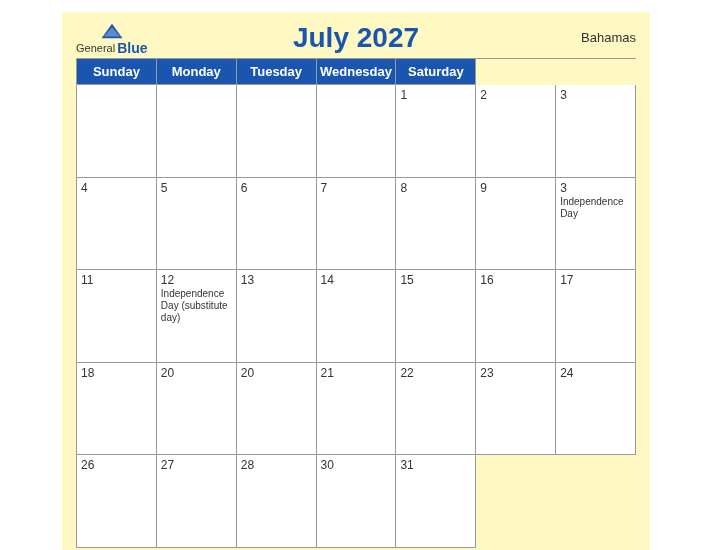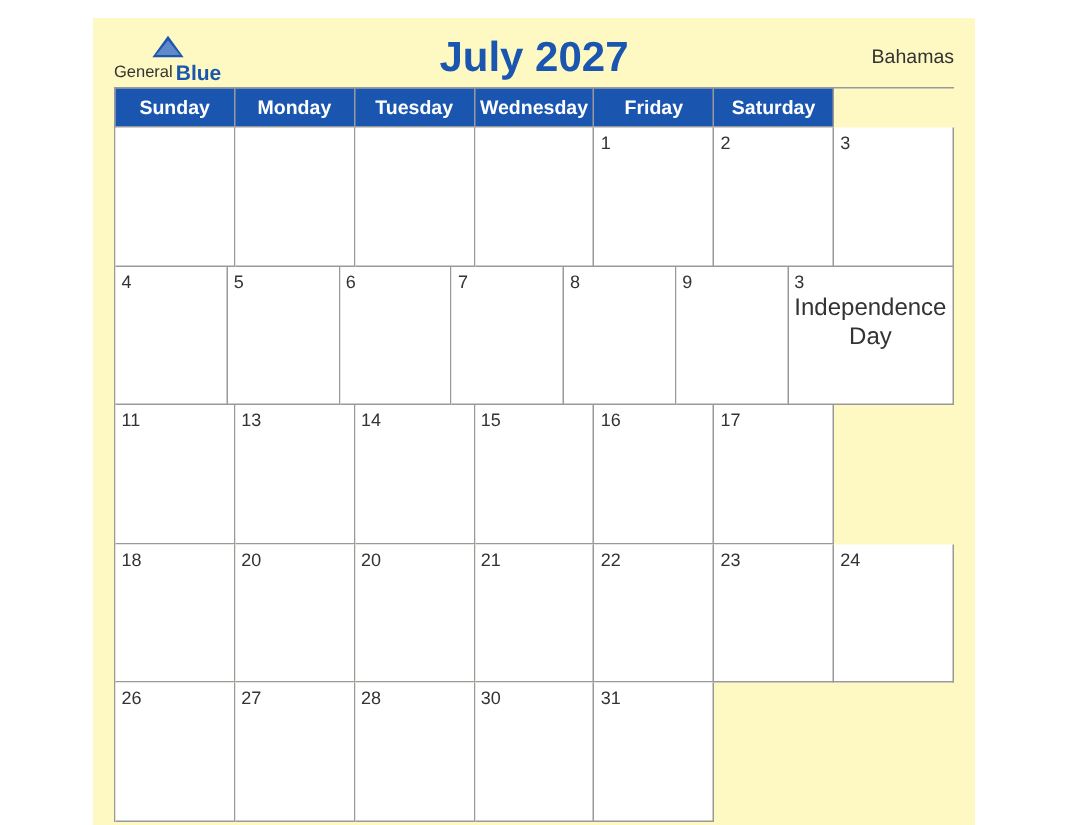--- a/index.html
+++ b/index.html
@@ -102,25 +102,24 @@
     }
     .day-cell.empty {
       background: #fff;
     }
     .day-number {
       font-size: 12px;
       color: #333;
       font-weight: normal;
     }
     .event-text {
-      font-size: 16px;
+      font-size: 10px;
       color: #333;
       margin-top: 1px;
       line-height: 1.2;
-      text-align: center;
     }
   </style>
 </head>
 <body>
 
 <div class="calendar-wrapper">
   <div class="header">
     <div class="logo">
       <div class="logo-row">
         <svg class="logo-icon" viewBox="0 0 30 22" xmlns="http://www.w3.org/2000/svg">
@@ -138,21 +137,20 @@
     </div>
     <div class="country-name">Bahamas</div>
   </div>
 
   <div class="calendar-grid">
     <div class="day-headers">
     <div class="day-header">Sunday</div>
         <div class="day-header">Monday</div>
         <div class="day-header">Tuesday</div>
         <div class="day-header">Wednesday</div>
-        <div class="day-header">Friday</div>
         <div class="day-header">Saturday</div>
       </div>
     <div class="weeks">
     <div class="week-row">
           <div class="day-cell empty"></div>
           <div class="day-cell empty"></div>
           <div class="day-cell empty"></div>
           <div class="day-cell empty"></div>
           <div class="day-cell">
             <div class="day-number">1</div>
@@ -184,20 +182,24 @@
             <div class="day-number">9</div>
           </div>
           <div class="day-cell">
             <div class="day-number">3</div>
             <div class="event-text">Independence Day</div>
           </div>
         </div>
         <div class="week-row">
           <div class="day-cell">
             <div class="day-number">11</div>
+          </div>
+          <div class="day-cell">
+            <div class="day-number">12</div>
+            <div class="event-text">Independence Day (substitute day)</div>
           </div>
           <div class="day-cell">
             <div class="day-number">13</div>
           </div>
           <div class="day-cell">
             <div class="day-number">14</div>
           </div>
           <div class="day-cell">
             <div class="day-number">15</div>
           </div>

